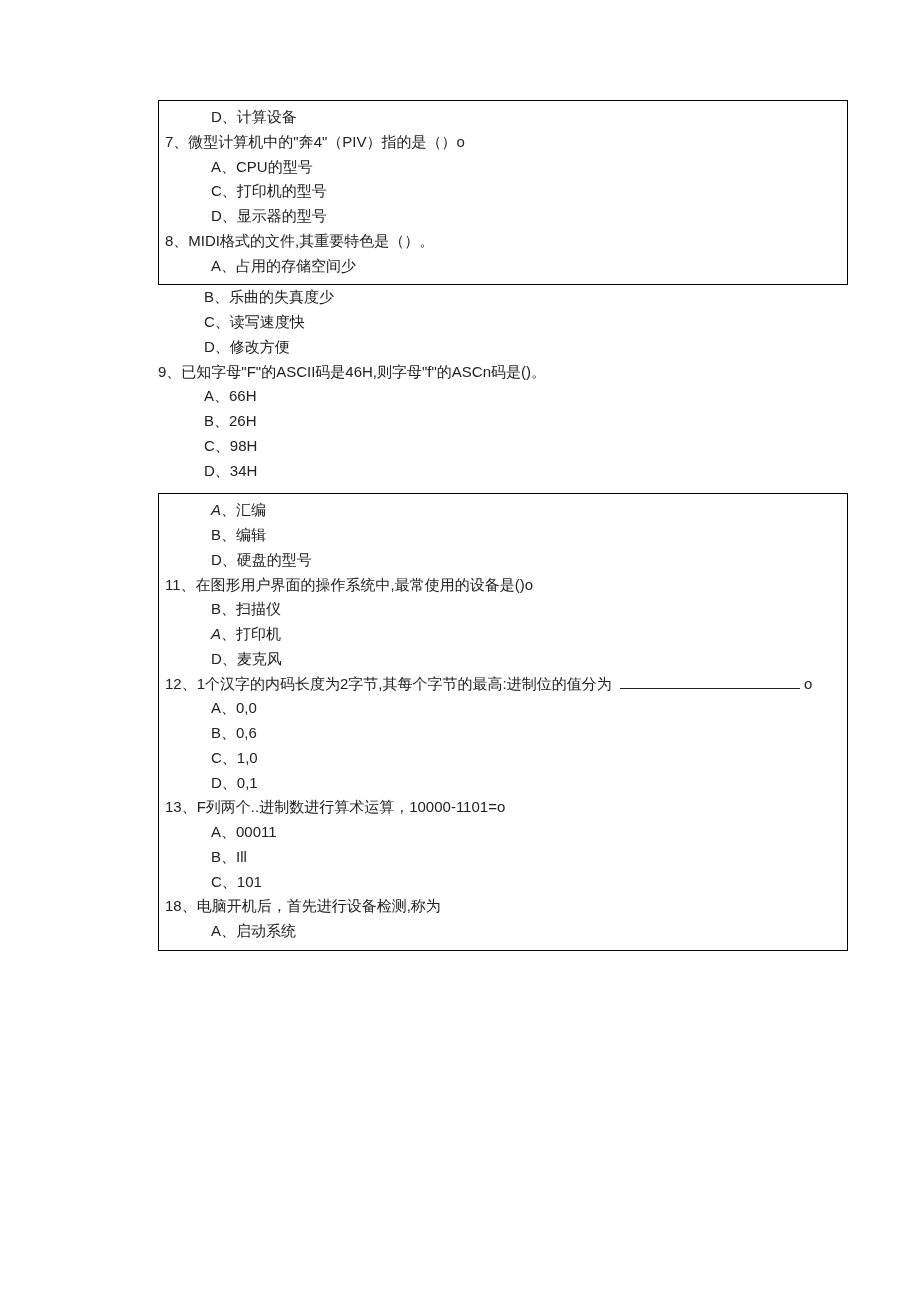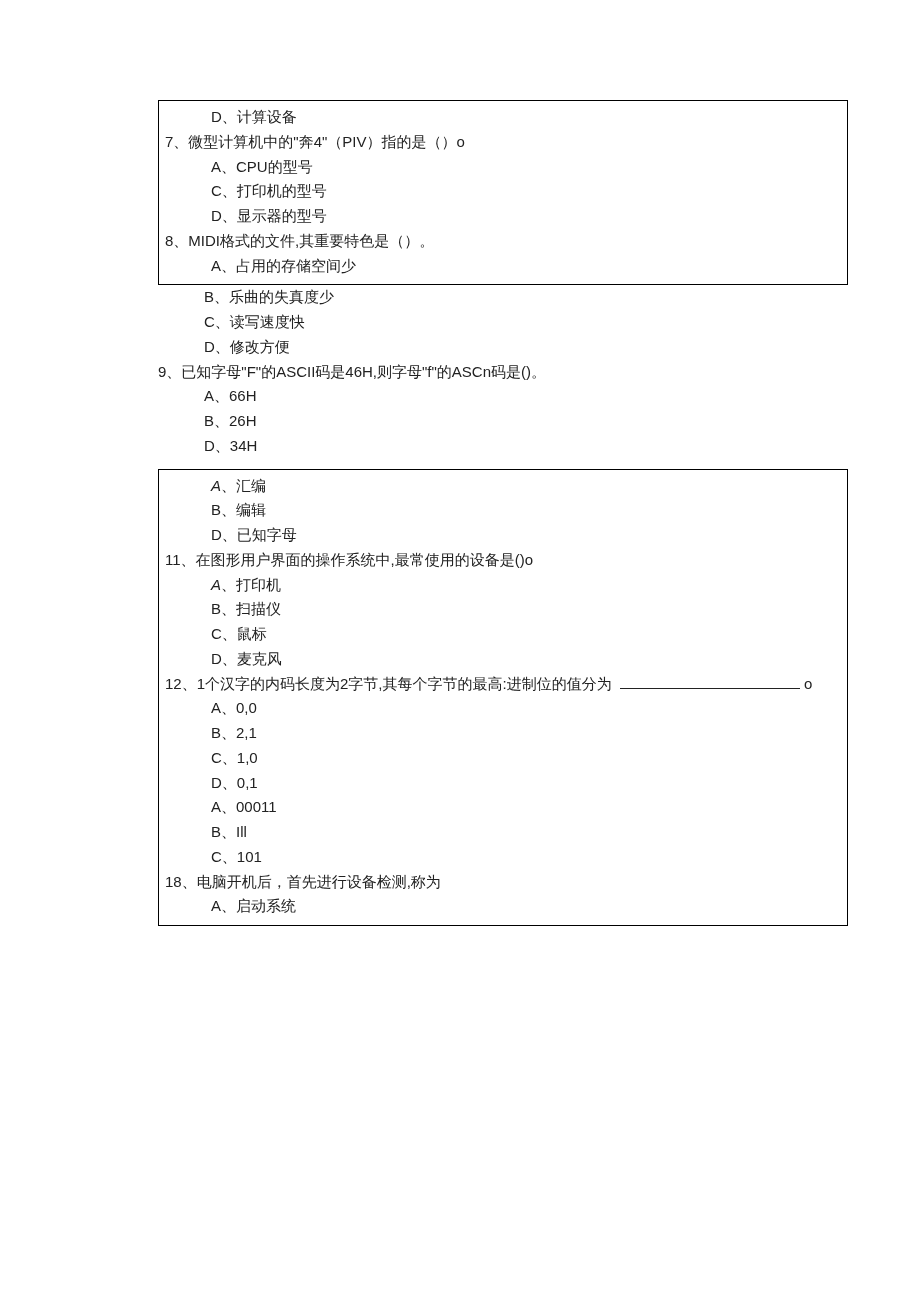--- a/index.html
+++ b/index.html
@@ -63,49 +63,50 @@
   </div>
 
   <div class="open-block">
     <div class="opt">B、乐曲的失真度少</div>
     <div class="opt">C、读写速度快</div>
     <div class="opt">D、修改方便</div>
 
     <div class="q">9、已知字母"F"的ASCII码是46H,则字母"f"的ASCn码是()。</div>
     <div class="opt">A、66H</div>
     <div class="opt">B、26H</div>
+    <div class="opt">C、98H</div>
     <div class="opt">D、34H</div>
 
   </div>
 
   <div style="height:10px"></div>
 
   <div class="box">
     <div class="opt">
       <span class="italic-like">A</span><span>、汇编</span>
     </div>
     <div class="opt">B、编辑</div>
-    <div class="opt">D、已知字母</div>
+    <div class="opt">D、硬盘的型号</div>
 
     <div class="q">11、在图形用户界面的操作系统中,最常使用的设备是()o</div>
+    <div class="opt">B、扫描仪</div>
     <div class="opt">
       <span class="italic-like">A</span><span>、打印机</span>
     </div>
-    <div class="opt">B、扫描仪</div>
-    <div class="opt">C、鼠标</div>
     <div class="opt">D、麦克风</div>
 
     <div class="q">
       <span>12、1个汉字的内码长度为2字节,其每个字节的最高:进制位的值分为 </span><span class="underline"></span><span>o</span>
     </div>
     <div class="opt">A、0,0</div>
-    <div class="opt">B、2,1</div>
+    <div class="opt">B、0,6</div>
     <div class="opt">C、1,0</div>
     <div class="opt">D、0,1</div>
 
+    <div class="q">13、F列两个..进制数进行算术运算，10000-1101=o</div>
     <div class="opt">A、00011</div>
     <div class="opt">B、Ill</div>
     <div class="opt">C、101</div>
 
     <div class="q">18、电脑开机后，首先进行设备检测,称为</div>
     <div class="opt">A、启动系统</div>
   </div>
 
 </div>
 

